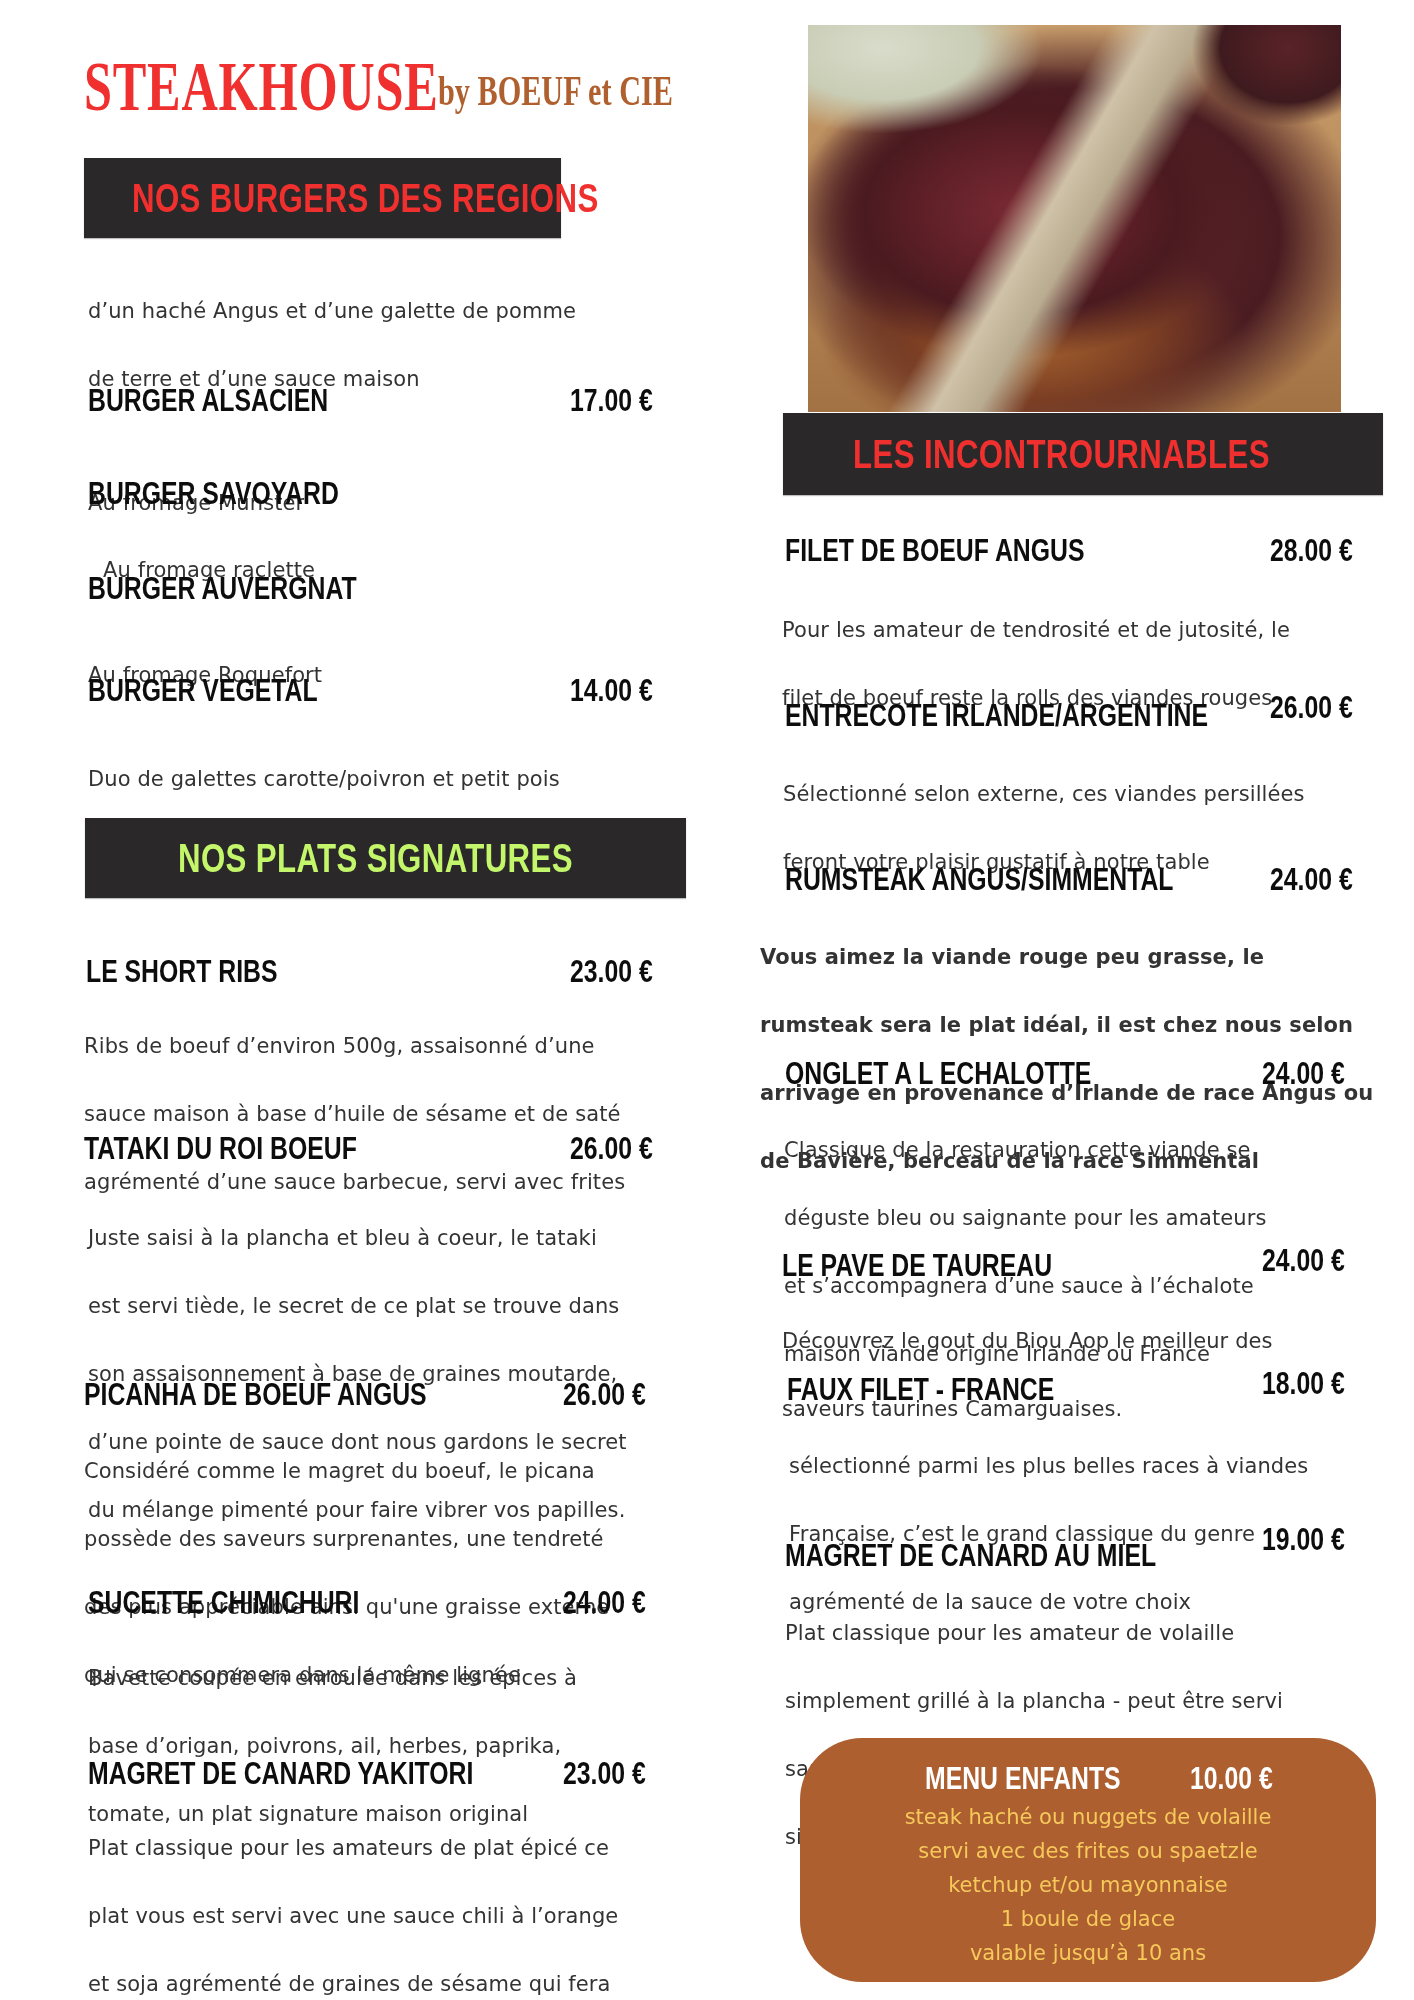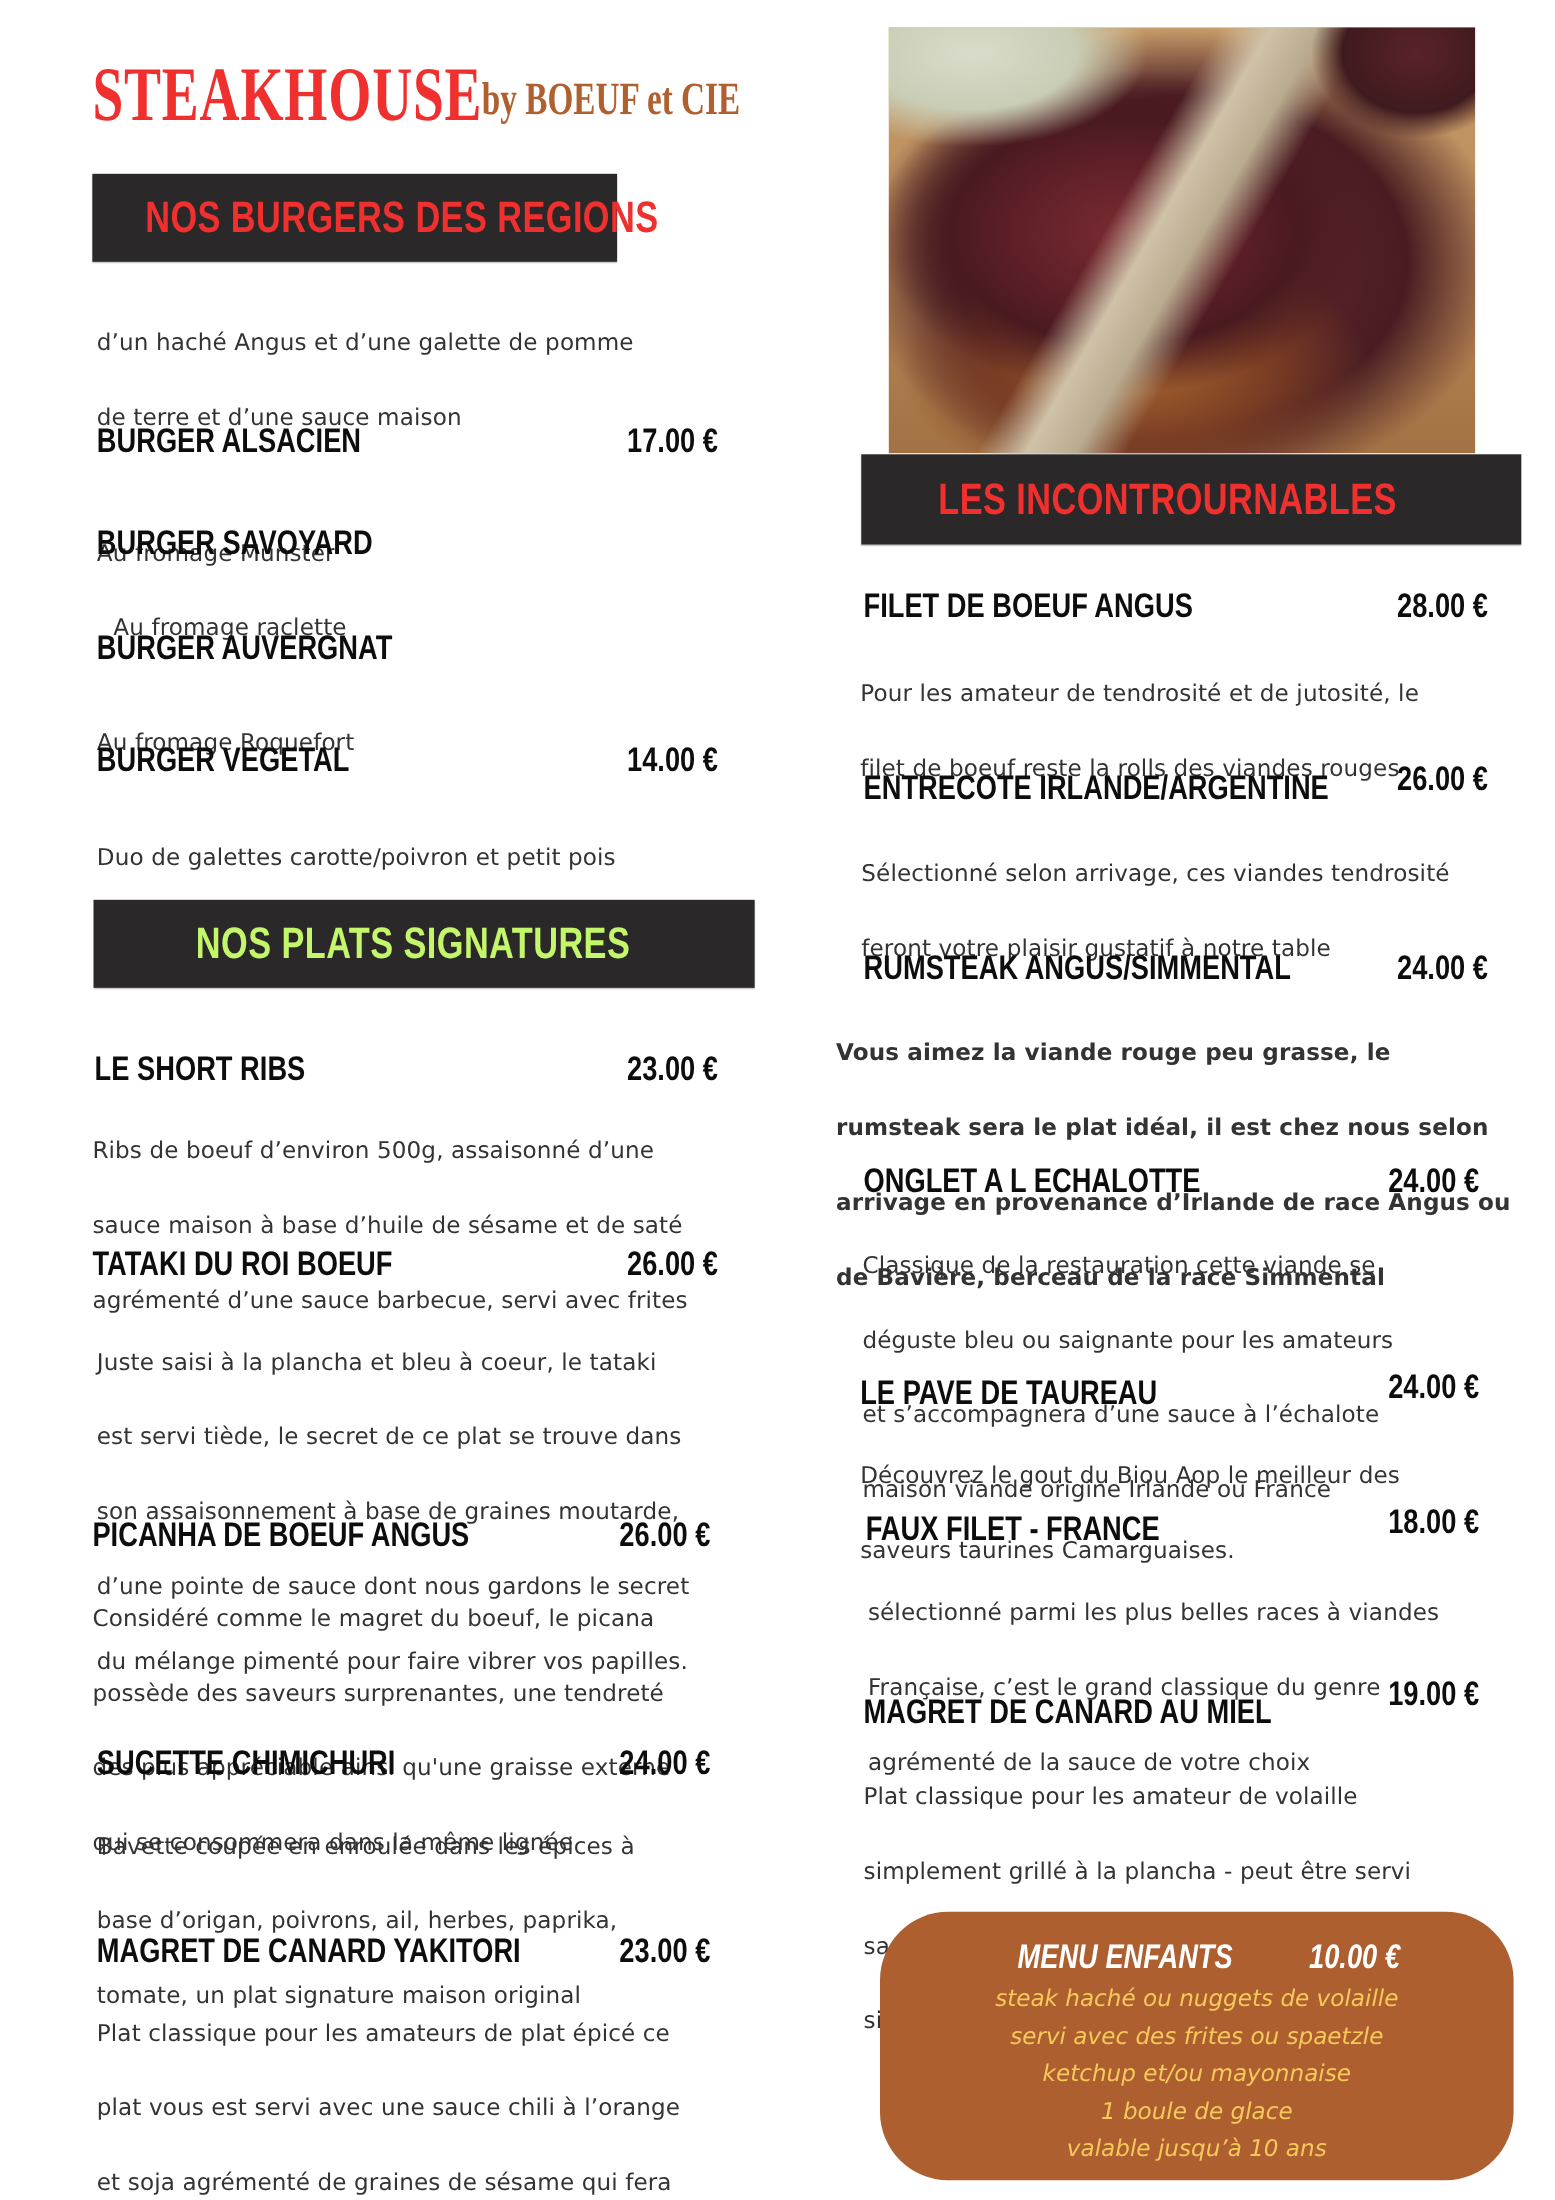--- a/index.html
+++ b/index.html
@@ -175,21 +175,21 @@
   <div class="abs dish-price" style="left:1270px; top:535px;">28.00 €</div>
   <div class="abs desc" style="left:782px; top:579px;">
     <span class="desc-line">Pour les amateur de tendrosité et de jutosité, le</span>
     <span class="desc-line">filet de boeuf reste la rolls des viandes rouges</span>
   </div>
 </div>
 <div>
   <div class="abs dish-name" style="left:785px; top:700px;">ENTRECOTE IRLANDE/ARGENTINE</div>
   <div class="abs dish-price" style="left:1270px; top:692px;">26.00 €</div>
   <div class="abs desc" style="left:783px; top:743px;">
-    <span class="desc-line">Sélectionné selon arrivage, ces viandes tendrosité</span>
+    <span class="desc-line">Sélectionné selon externe, ces viandes persillées</span>
     <span class="desc-line">feront votre plaisir gustatif à notre table</span>
   </div>
 </div>
 <div>
   <div class="abs dish-name" style="left:785px; top:864px;">RUMSTEAK ANGUS/SIMMENTAL</div>
   <div class="abs dish-price" style="left:1270px; top:864px;">24.00 €</div>
   <div class="abs desc" style="left:760px; top:906px;font-weight:bold;">
     <span class="desc-line">Vous aimez la viande rouge peu grasse, le</span>
     <span class="desc-line">rumsteak sera le plat idéal, il est chez nous selon</span>
     <span class="desc-line">arrivage en provenance d’Irlande de race Angus ou</span>
@@ -227,21 +227,21 @@
   <div class="abs dish-name" style="left:785px; top:1540px;">MAGRET DE CANARD AU MIEL</div>
   <div class="abs dish-price" style="left:1262px; top:1524px;">19.00 €</div>
   <div class="abs desc" style="left:785px; top:1582px;">
     <span class="desc-line">Plat classique pour les amateur de volaille</span>
     <span class="desc-line">simplement grillé à la plancha - peut être servi</span>
     <span class="desc-line">sans miel ou une autre sauce disponible sur</span>
     <span class="desc-line">simple demande</span>
   </div>
 </div>
 
-<div class="abs kids-box" style="left:800px; top:1738px; width:576px; height:244px;font-style:italic;">
+<div class="abs kids-box" style="left:800px; top:1738px; width:576px; height:244px;">
   <div class="abs kids-title" style="left:125px; top:25px; transform:scaleX(0.8); transform-origin:left center;">MENU ENFANTS</div>
   <div class="abs kids-price" style="left:390px; top:25px; transform:scaleX(0.8); transform-origin:left center;">10.00 €</div>
   <div class="abs" style="left:0; right:0; top:62px;">
     <span class="kids-line">steak haché  ou nuggets de volaille</span>
     <span class="kids-line">servi avec des frites ou spaetzle</span>
     <span class="kids-line">ketchup et/ou mayonnaise</span>
     <span class="kids-line">1 boule de glace</span>
     <span class="kids-line">valable jusqu’à 10 ans</span>
   </div>
 </div>

